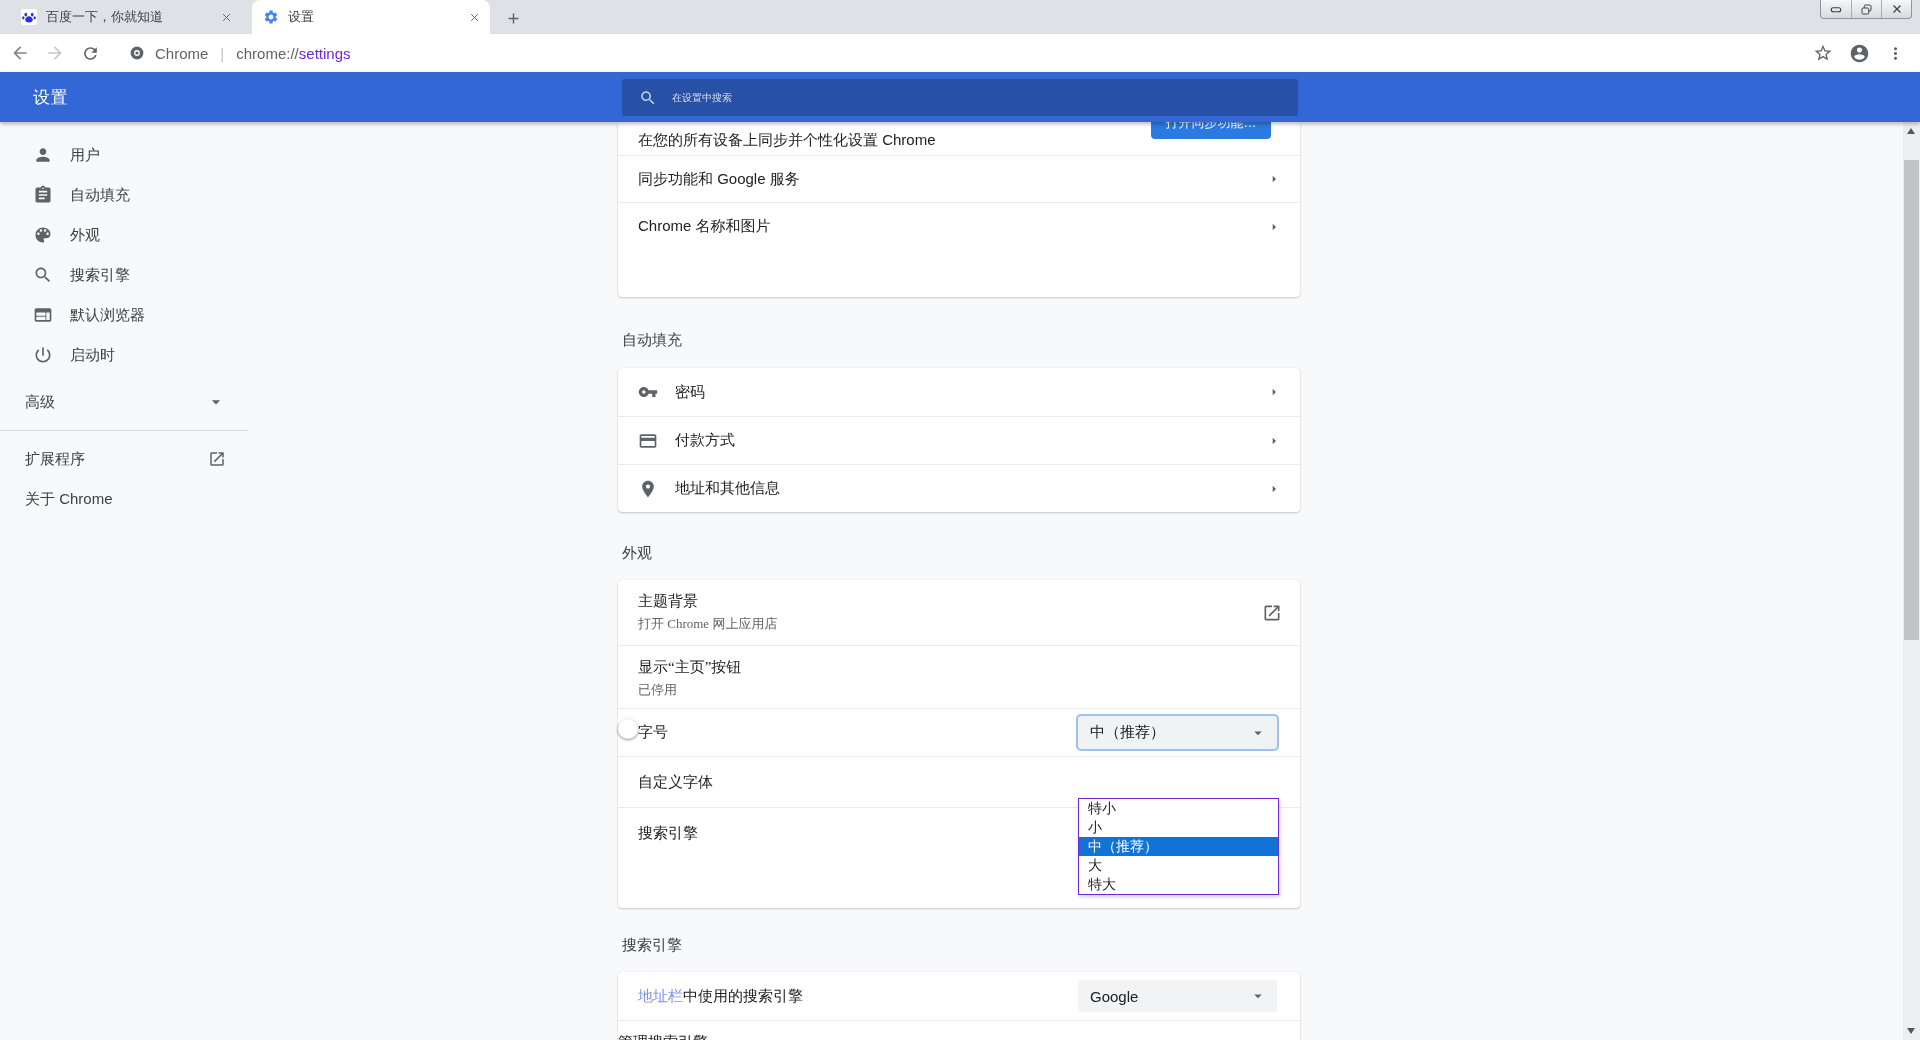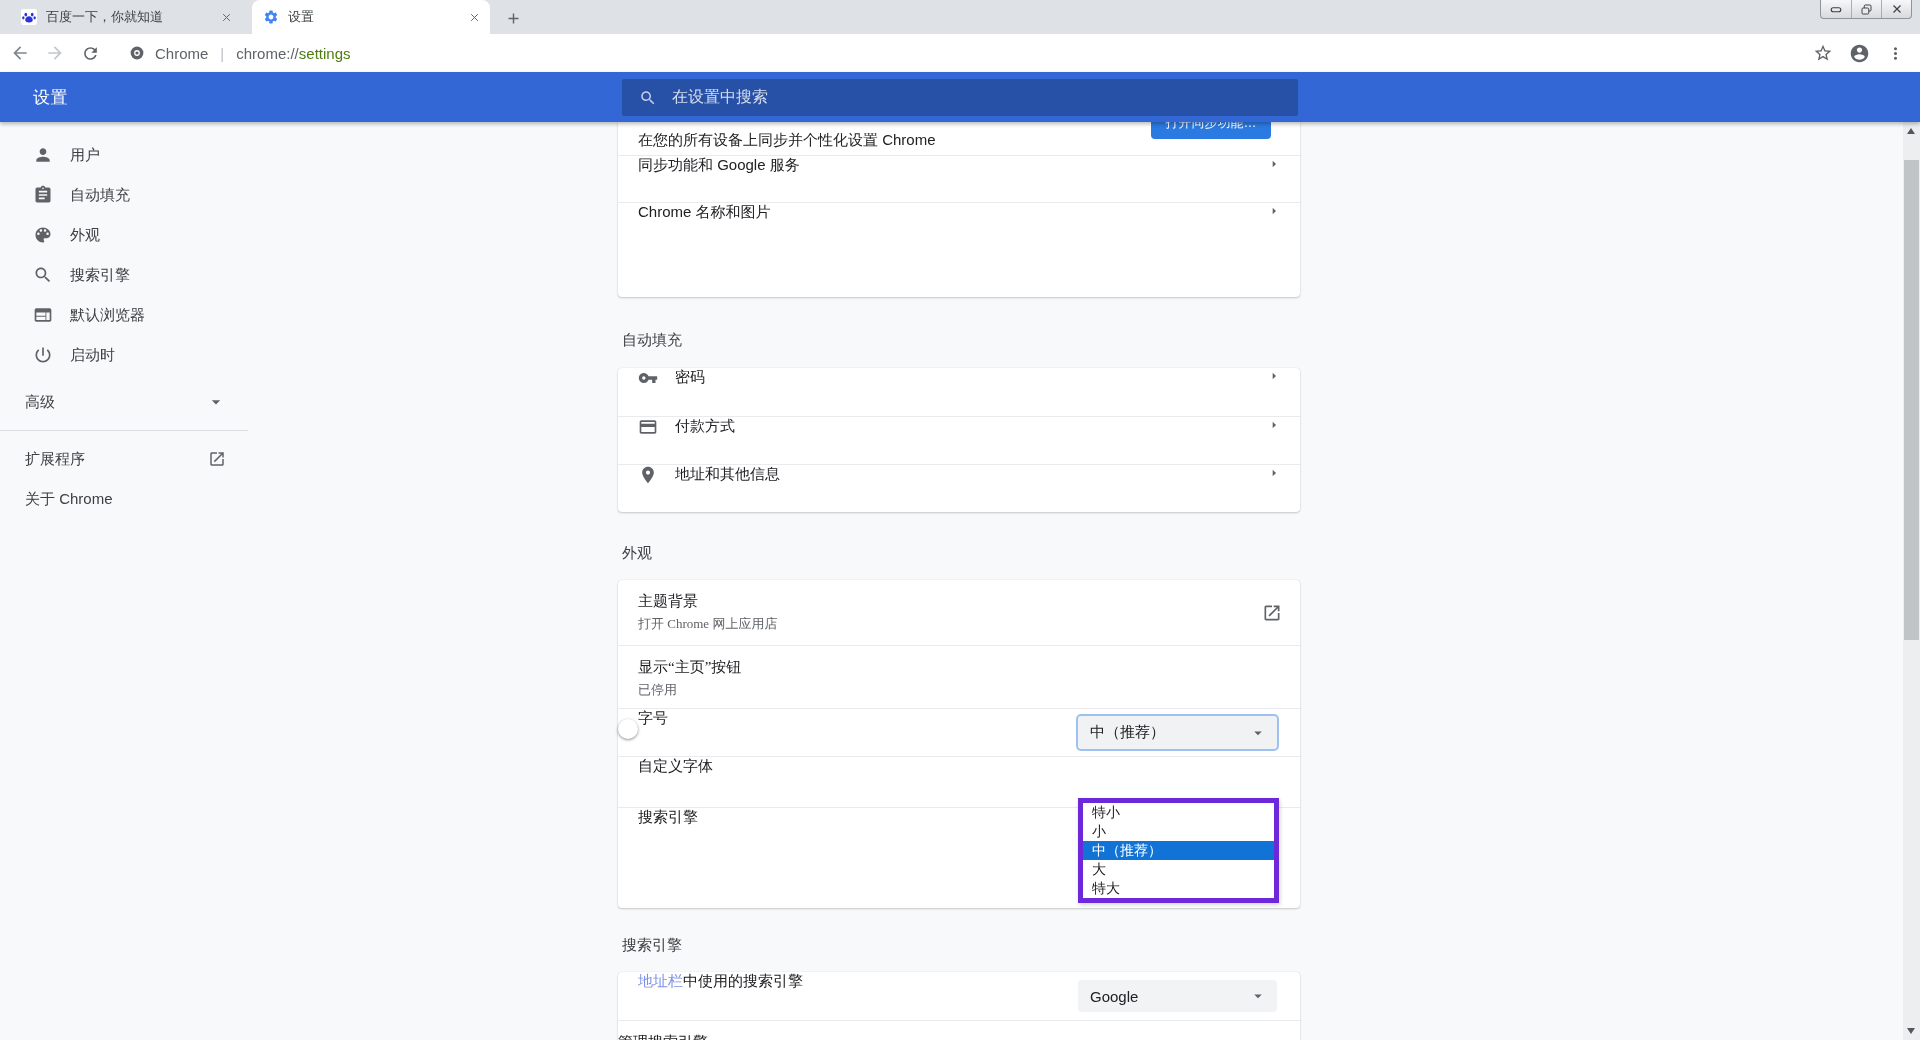--- a/index.html
+++ b/index.html
@@ -20,48 +20,48 @@
   .win-btn:first-child{border-left:none;}
 
   
   .toolbar{position:relative;height:38px;background:#fff;display:flex;align-items:center;}
   .nav-btn{width:30px;height:30px;display:flex;align-items:center;justify-content:center;margin-left:5px;border-radius:50%;}
   .back{color:#80868b;} .forward{color:#c4c7cb;} .reload{color:#5f6368;}
   .site-chip{display:flex;align-items:center;margin-left:24px;font-size:15px;}
   .site-chip .logo{width:16px;height:16px;margin-right:10px;}
   .site-label{color:#5f6368;}
   .url-sep{color:#bdc1c6;margin:0 12px;font-size:15px;}
-  .url-prefix{color:#5f6368;} .url-host{color:#4d7c0f;}
+  .url-prefix{color:#5f6368;} .url-host{color:#6d28d9;}
   .toolbar-right{position:absolute;right:0;top:0;height:38px;display:flex;align-items:center;padding-right:14px;gap:14px;color:#5f6368;}
   .tool-ic{width:22px;height:22px;display:flex;align-items:center;justify-content:center;}
 
   
   .md-header{position:relative;height:50px;background:#3367d6;box-shadow:0 2px 4px rgba(0,0,0,.28);z-index:5;}
   .md-title{position:absolute;left:33px;top:14px;color:#fff;font-size:17px;letter-spacing:.5px;}
-  .md-search{position:absolute;left:622px;top:7px;width:676px;height:37px;background:rgba(0,0,0,.22);border-radius:2px;display:flex;align-items:center;color:rgba(255,255,255,.8);font-size:16px;}
+  .md-search{position:absolute;left:622px;top:7px;width:676px;height:37px;background:rgba(0,0,0,.22);border-radius:2px;display:flex;align-items:center;color:rgba(255,255,255,.8);font-size:10px;}
   .md-search .mag{width:18px;height:18px;margin:0 15px 0 17px;opacity:.85;}
 
   
   .content{position:relative;height:918px;background:#f8f9fa;overflow:hidden;}
 
   
   .sidebar{position:absolute;left:0;top:0;width:248px;padding-top:13px;}
   .side-item{height:40px;display:flex;align-items:center;padding-left:33px;font-size:15px;color:#3c4043;}
   .side-item .s-ic{width:20px;height:20px;margin-right:17px;color:#5f6368;flex:0 0 20px;}
   .side-adv{margin-top:7px;height:40px;display:flex;align-items:center;justify-content:space-between;padding:0 22px 0 25px;font-size:15px;color:#3c4043;}
   .side-adv .s-ic{width:20px;height:20px;color:#5f6368;}
   .side-divider{height:1px;background:#dadce0;margin-top:8px;}
   .side-link{margin-top:8px;height:40px;display:flex;align-items:center;justify-content:space-between;padding:0 22px 0 25px;font-size:15px;color:#3c4043;}
   .side-link .s-ic{width:18px;height:18px;color:#5f6368;}
   .side-about{height:40px;display:flex;align-items:center;padding-left:25px;font-size:15px;color:#3c4043;}
 
   
   .main{position:absolute;left:618px;top:0;width:682px;height:918px;}
   .card{position:absolute;left:0;width:682px;background:#fff;border-radius:4px;box-shadow:0 1px 2px rgba(60,64,67,.25),0 0 1px rgba(60,64,67,.2);}
-  .row{position:relative;display:flex;padding:0 18px 0 20px;border-top:1px solid #e8eaed;font-size:15px;color:#202124;}
+  .row{position:relative;display:flex;align-items:center;padding:0 18px 0 20px;border-top:1px solid #e8eaed;font-size:15px;color:#202124;}
   .row.first{border-top:none;}
   .row .r-ic{width:20px;height:20px;margin-right:17px;color:#5f6368;flex:0 0 20px;}
   .chev{width:16px;height:16px;margin-left:auto;color:#5f6368;flex:0 0 16px;}
   .sec-head{position:absolute;left:4px;font-size:15px;font-weight:500;color:#3c4043;line-height:22px;}
 
   .card-people{top:0;height:175px;border-radius:0 0 4px 4px;}
   .row-sync{height:33px;align-items:center;padding-top:4px;border-top:none;}
   .sync-btn{position:absolute;left:533px;top:-15px;width:120px;height:32px;background:#2b7ae2;border-radius:4px;color:#fff;font-size:13px;display:flex;align-items:center;justify-content:center;white-space:nowrap;overflow:hidden;}
   .h47{height:47px;} .h48{height:48px;}
 
@@ -75,21 +75,21 @@
   .ext-ic{width:20px;height:20px;color:#5f6368;}
   .toggle{width:33px;height:13px;background:#bdc1c6;border-radius:7px;position:relative;}
   .toggle .knob{position:absolute;left:-2px;top:-4px;width:20px;height:20px;border-radius:50%;background:#fff;box-shadow:0 1px 3px rgba(0,0,0,.45);}
   .select{position:absolute;left:460px;width:199px;height:33px;background:#f1f3f4;border-radius:3px;display:flex;align-items:center;padding:0 10px 0 12px;font-size:15px;color:#202124;}
   .select .caret{width:18px;height:18px;margin-left:auto;color:#5f6368;}
   .select.focused{box-shadow:0 0 0 2px #9ec2f0;background:#f0f2f3;}
   .r-fontsize{padding-right:0;}
   .sel-font{top:7px;}
   .sel-google{top:8px;height:32px;}
 
-  .popup{position:absolute;left:460px;top:676px;width:201px;background:#fff;border:5px solid #6d28d9;z-index:30;box-shadow:1px 2px 4px rgba(0,0,0,.18);}
+  .popup{position:absolute;left:460px;top:676px;width:201px;background:#fff;border:1px solid #6d28d9;z-index:30;box-shadow:1px 2px 4px rgba(0,0,0,.18);}
   .opt{height:19px;line-height:19px;padding-left:9px;font-size:14px;color:#1b1b1b;white-space:nowrap;}
   .opt.selected{background:#1273d6;color:#fff;}
 
   .card-search{top:850px;height:90px;border-radius:4px 4px 0 0;}
   .link-txt{color:#7e91e6;}
   .row-partial{display:block;padding-top:12px;border-top:1px solid #e8eaed;height:42px;font-size:15px;color:#202124;}
 
   
   .scrollbar{position:absolute;right:0;top:0;width:17px;height:918px;background:#eceeef;}
   .sb-up{position:absolute;top:6px;left:4px;width:0;height:0;border-left:4.5px solid transparent;border-right:4.5px solid transparent;border-bottom:6px solid #54575b;}

